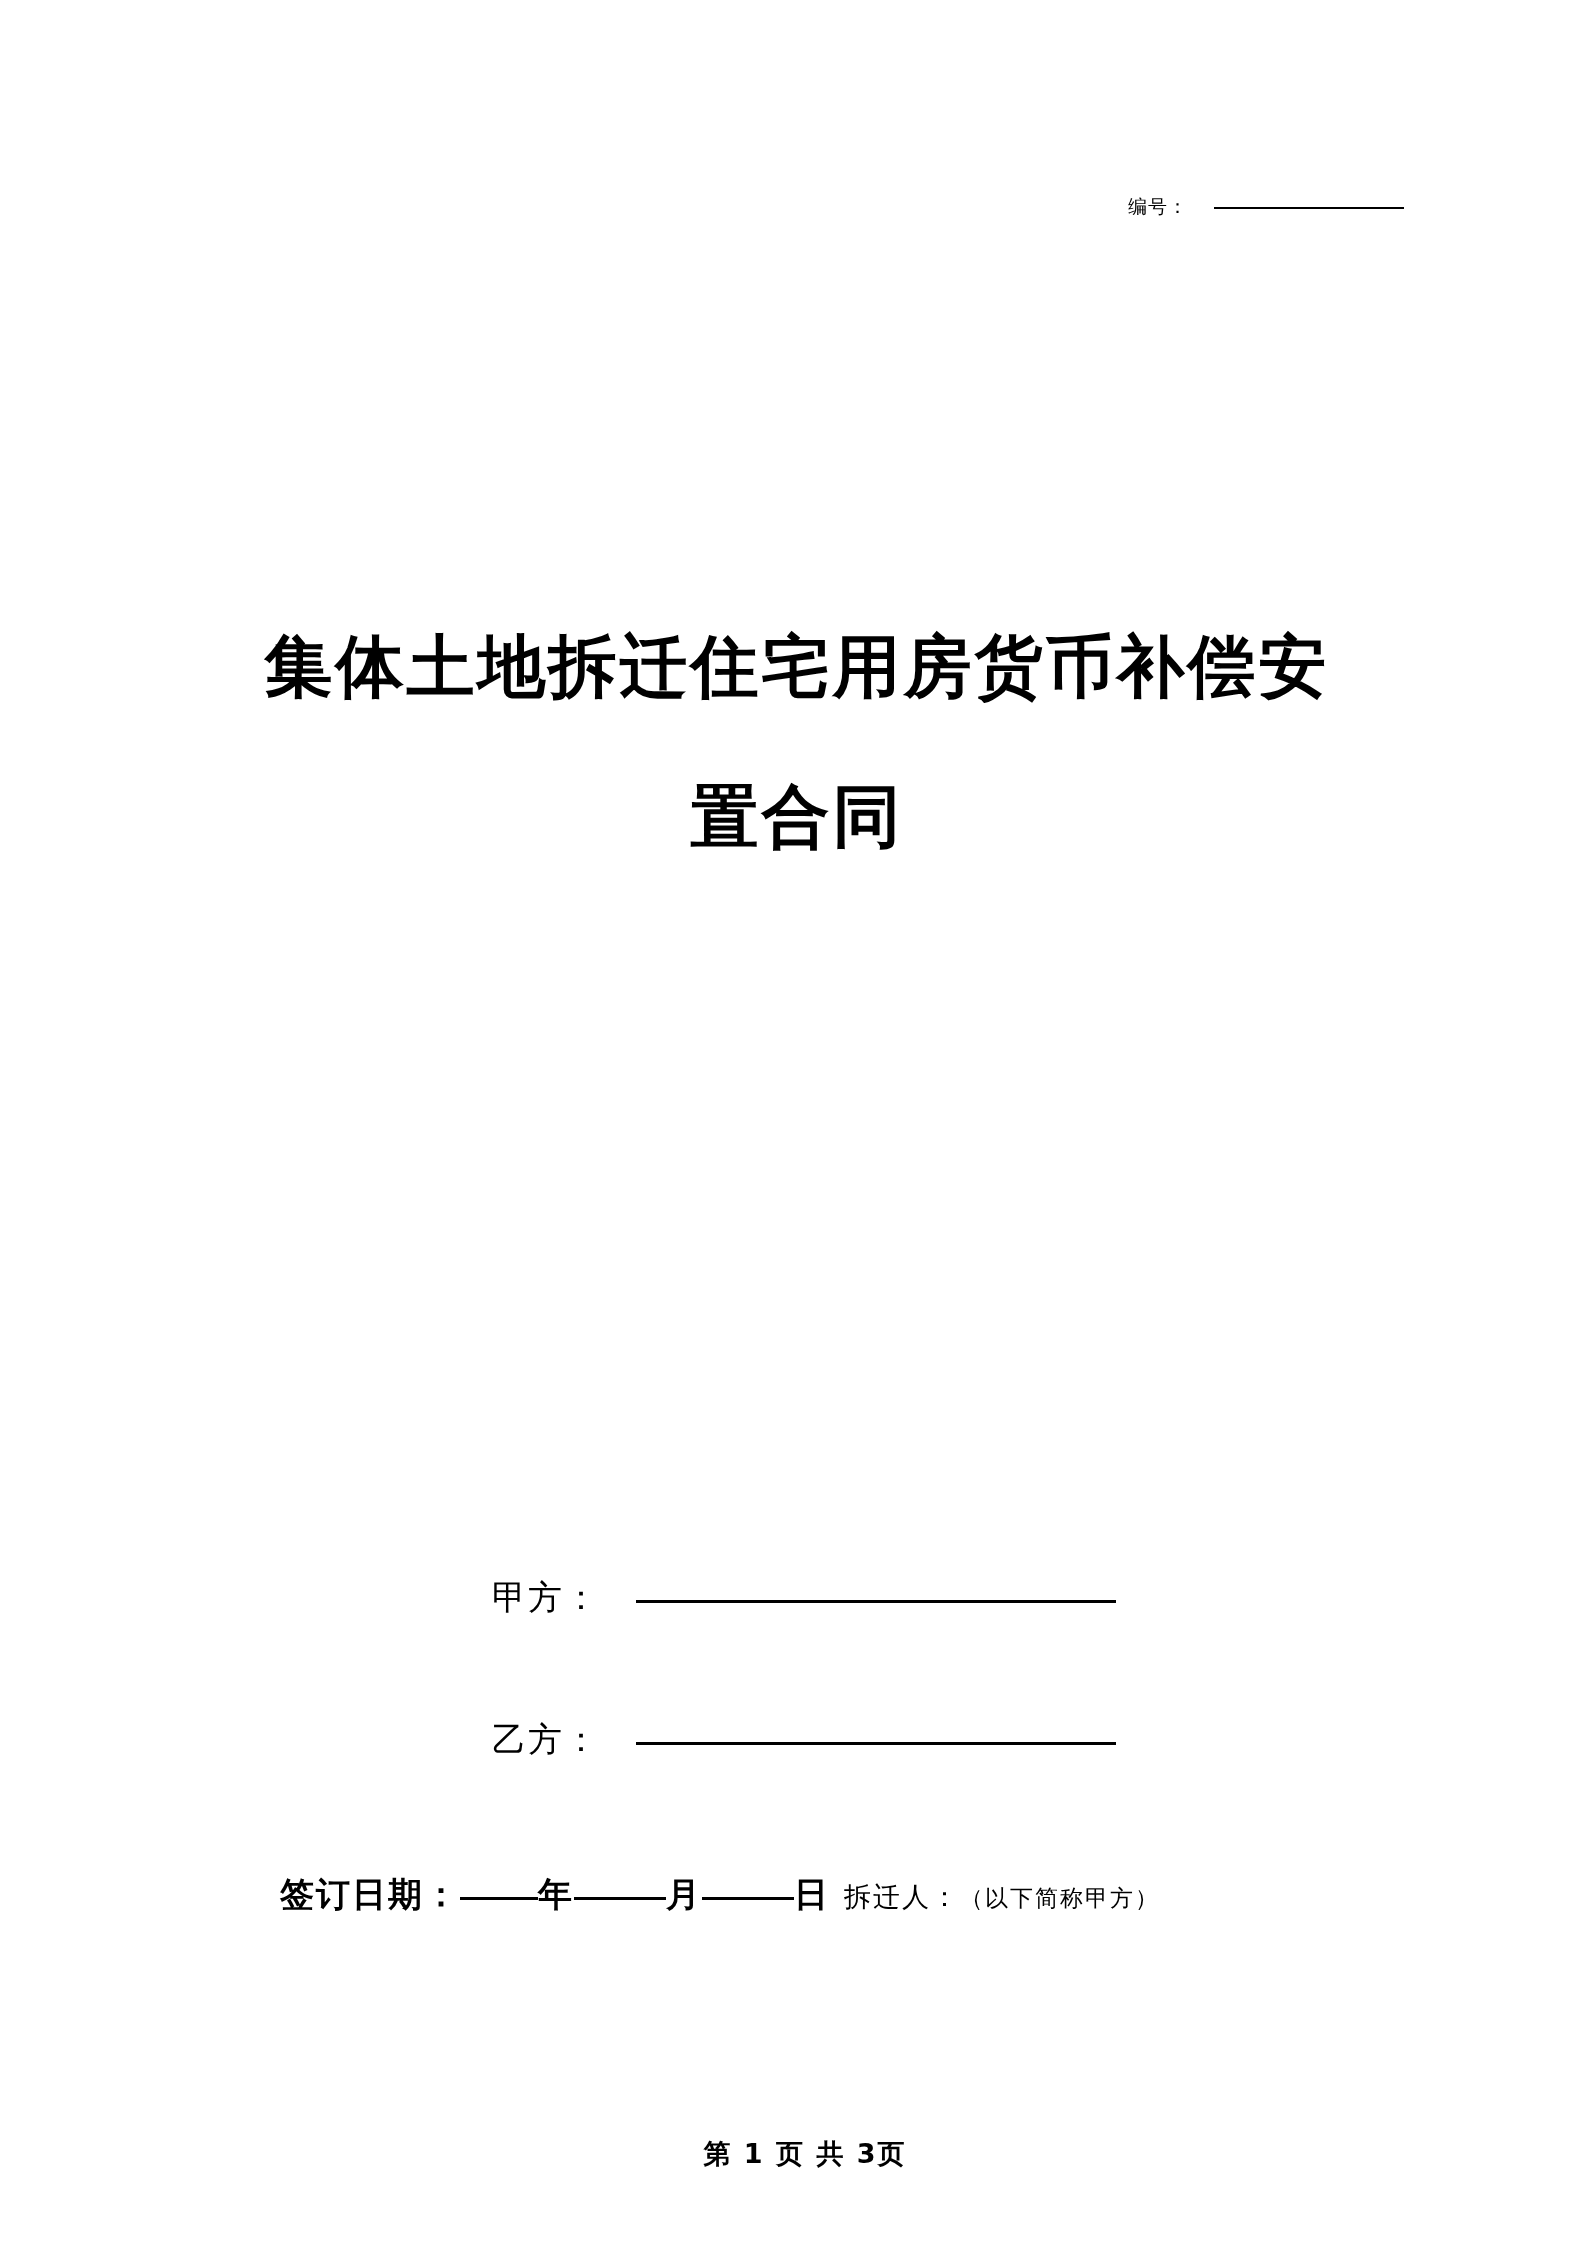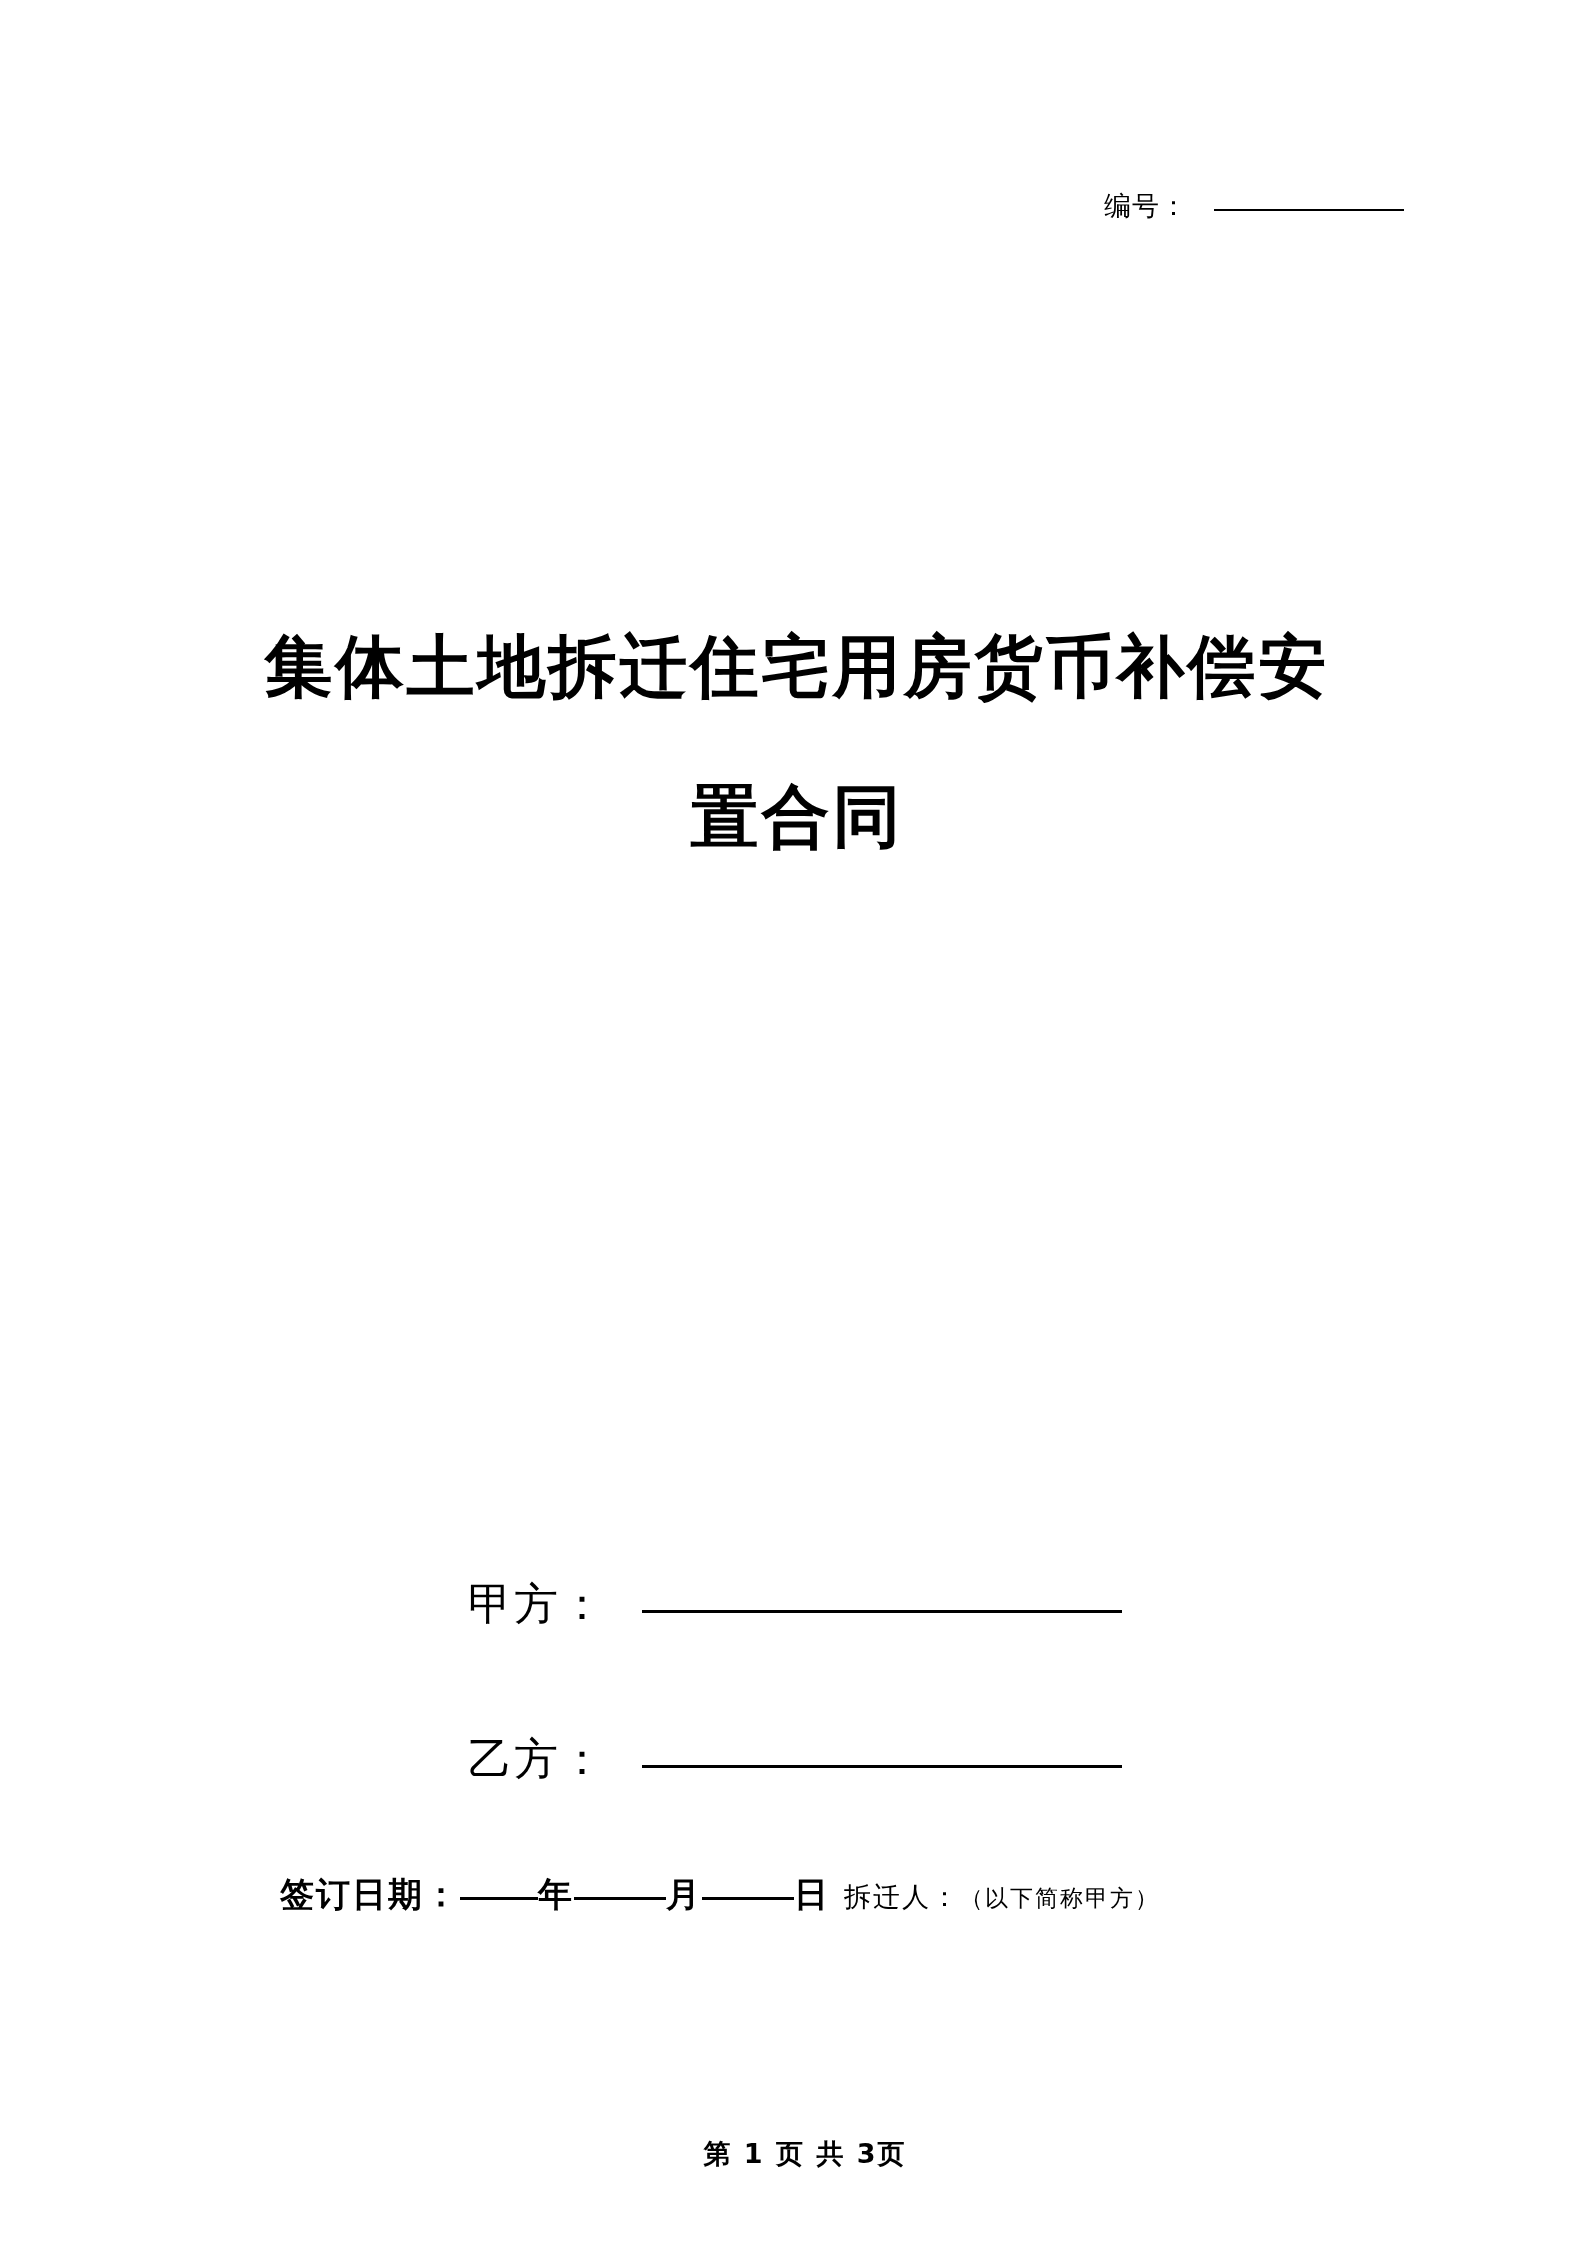--- a/index.html
+++ b/index.html
@@ -23,21 +23,21 @@
   
   .doc-number {
     position: absolute;
     top: 188px;
     right: 190px;
     font-size: 27px;
     letter-spacing: 1px;
     white-space: nowrap;
   }
   .doc-number .label {
-    font-size: 27px;
+    font-size: 19px;
   }
   .doc-number .blank {
     display: inline-block;
     width: 190px;
     border-bottom: 2px solid #000;
     margin-left: 26px;
     vertical-align: 4px;
   }
 
   
@@ -56,24 +56,25 @@
   }
 
   
   .party-block {
     position: absolute;
     top: 1575px;
     left: 468px;
     width: 900px;
   }
   .party-row {
-    font-size: 44px;
+    font-size: 34px;
     letter-spacing: 2px;
     margin-bottom: 96px;
     white-space: nowrap;
+    margin-left: 24px;
   }
   .party-row .plabel {
     display: inline-block;
   }
   .party-row .pblank {
     display: inline-block;
     width: 480px;
     border-bottom: 3px solid #000;
     margin-left: 36px;
     vertical-align: 6px;

